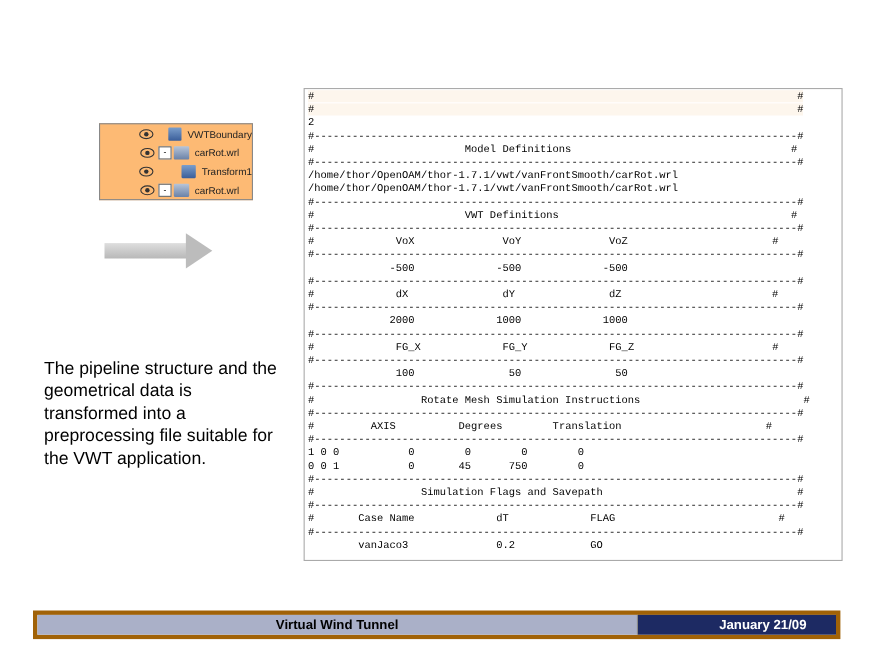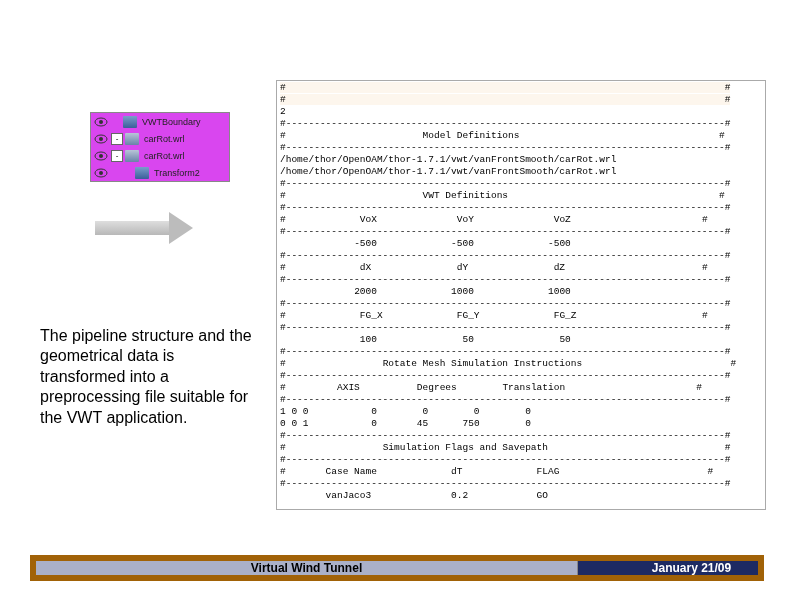--- a/index.html
+++ b/index.html
@@ -1,37 +1,37 @@
 <!DOCTYPE html>
 <html><head>
 <meta charset="utf-8">
 <style>
 * { margin: 0; padding: 0; box-sizing: border-box; }
 body { width: 794px; height: 595px; background: #fff; font-family: Arial, sans-serif; position: relative; overflow: hidden; }
 
-.tree-panel { position: absolute; left: 90px; top: 112px; width: 140px; background: #d946ef; border: 1px solid #888; font-size: 9px; }
+.tree-panel { position: absolute; left: 90px; top: 112px; width: 140px; background: #fdba74; border: 1px solid #888; font-size: 9px; padding-left: 33px; }
 .tree-row { display: flex; align-items: center; height: 17px; padding-left: 2px; gap: 2px; }
 .eye-icon { width: 16px; height: 14px; display: inline-flex; align-items: center; justify-content: center; }
 .tree-indent { width: 10px; }
 .tree-toggle { width: 12px; height: 12px; border: 1px solid #666; display: inline-flex; align-items: center; justify-content: center; font-size: 8px; line-height: 1; background: #fff; }
 .tree-glyph { width: 14px; height: 12px; background: #5878b0; border-radius: 1px; }
 .tree-glyph.b1 { background: linear-gradient(#7a9ecb,#3a5e9a); }
 .tree-glyph.b2 { background: linear-gradient(#b8c5d8,#6a82a8); }
 .tree-label { padding-left: 3px; color: #222; }
 
 .arrow-wrap { position: absolute; left: 95px; top: 210px; width: 100px; height: 36px; }
 .arrow-shaft { position:absolute; left:0; top:11px; width:75px; height:14px; background: linear-gradient(#dedede,#b8b8b8); }
 .arrow-head { position:absolute; left:74px; top:2px; width:0; height:0; border-top:16px solid transparent; border-bottom:16px solid transparent; border-left:24px solid #bcbcbc; }
 
 .para { position: absolute; left: 40px; top: 306px; width: 220px; font-size: 16px; line-height: 1.28; color: #000; margin-top: 20px; }
 
 .config-panel { position: absolute; left: 276px; top: 80px; width: 490px; height: 430px; background: #fff; border: 1px solid #aaa; font-family: "Courier New", monospace; font-size: 9.5px; color: #000; line-height: 12px; padding: 1px 3px; white-space: pre; overflow: hidden; }
 .config-panel .hdr-bg { background: #fdf6ed; }
 
-.footer { position: absolute; left: 30px; right: 30px; bottom: 14px; height: 26px; border: 6px solid #a16207; display: flex; }
+.footer { position: absolute; left: 30px; right: 30px; bottom: 14px; height: 26px; border: 4px solid #a16207; display: flex; }
 .footer .fl { flex: 1; background: #aab0c8; border-right: 1px solid #888; display: flex; align-items: center; justify-content: center; font-size: 12px; font-weight: bold; color: #000; }
 .footer .fr { width: 180px; background: #1d2a63; display: flex; align-items: center; justify-content: center; font-size: 12px; font-weight: bold; color: #fff; padding-left: 47px; }
 </style>
 </head>
 <body>
 
 <div class="tree-panel">
   <div class="tree-row">
     <span class="eye-icon">
         <svg width="14" height="10" viewBox="0 0 14 10">
@@ -54,35 +54,35 @@
     <span class="tree-glyph b2"></span>
     <span class="tree-label">carRot.wrl</span>
   </div>
   <div class="tree-row">
     <span class="eye-icon">
         <svg width="14" height="10" viewBox="0 0 14 10">
           <ellipse cx="7" cy="5" rx="6" ry="4" fill="none" stroke="#333" stroke-width="1"></ellipse>
           <circle cx="7" cy="5" r="2" fill="#333"></circle>
         </svg>
       </span>
-    <span class="tree-toggle">-</span>
-    <span class="tree-glyph b2"></span>
-    <span class="tree-label">carRot.wrl</span>
+    <span class="tree-indent"></span>
+    <span class="tree-indent"></span>
+    <span class="tree-glyph b1"></span>
+    <span class="tree-label">Transform1</span>
   </div>
   <div class="tree-row">
     <span class="eye-icon">
         <svg width="14" height="10" viewBox="0 0 14 10">
           <ellipse cx="7" cy="5" rx="6" ry="4" fill="none" stroke="#333" stroke-width="1"></ellipse>
           <circle cx="7" cy="5" r="2" fill="#333"></circle>
         </svg>
       </span>
-    <span class="tree-indent"></span>
-    <span class="tree-indent"></span>
-    <span class="tree-glyph b1"></span>
-    <span class="tree-label">Transform2</span>
+    <span class="tree-toggle">-</span>
+    <span class="tree-glyph b2"></span>
+    <span class="tree-label">carRot.wrl</span>
   </div>
 </div>
 
 <div class="arrow-wrap">
   <div class="arrow-shaft"></div>
   <div class="arrow-head"></div>
 </div>
 
 <div class="para">The pipeline structure and the geometrical data is transformed into a preprocessing file suitable for the VWT application.</div>
 

